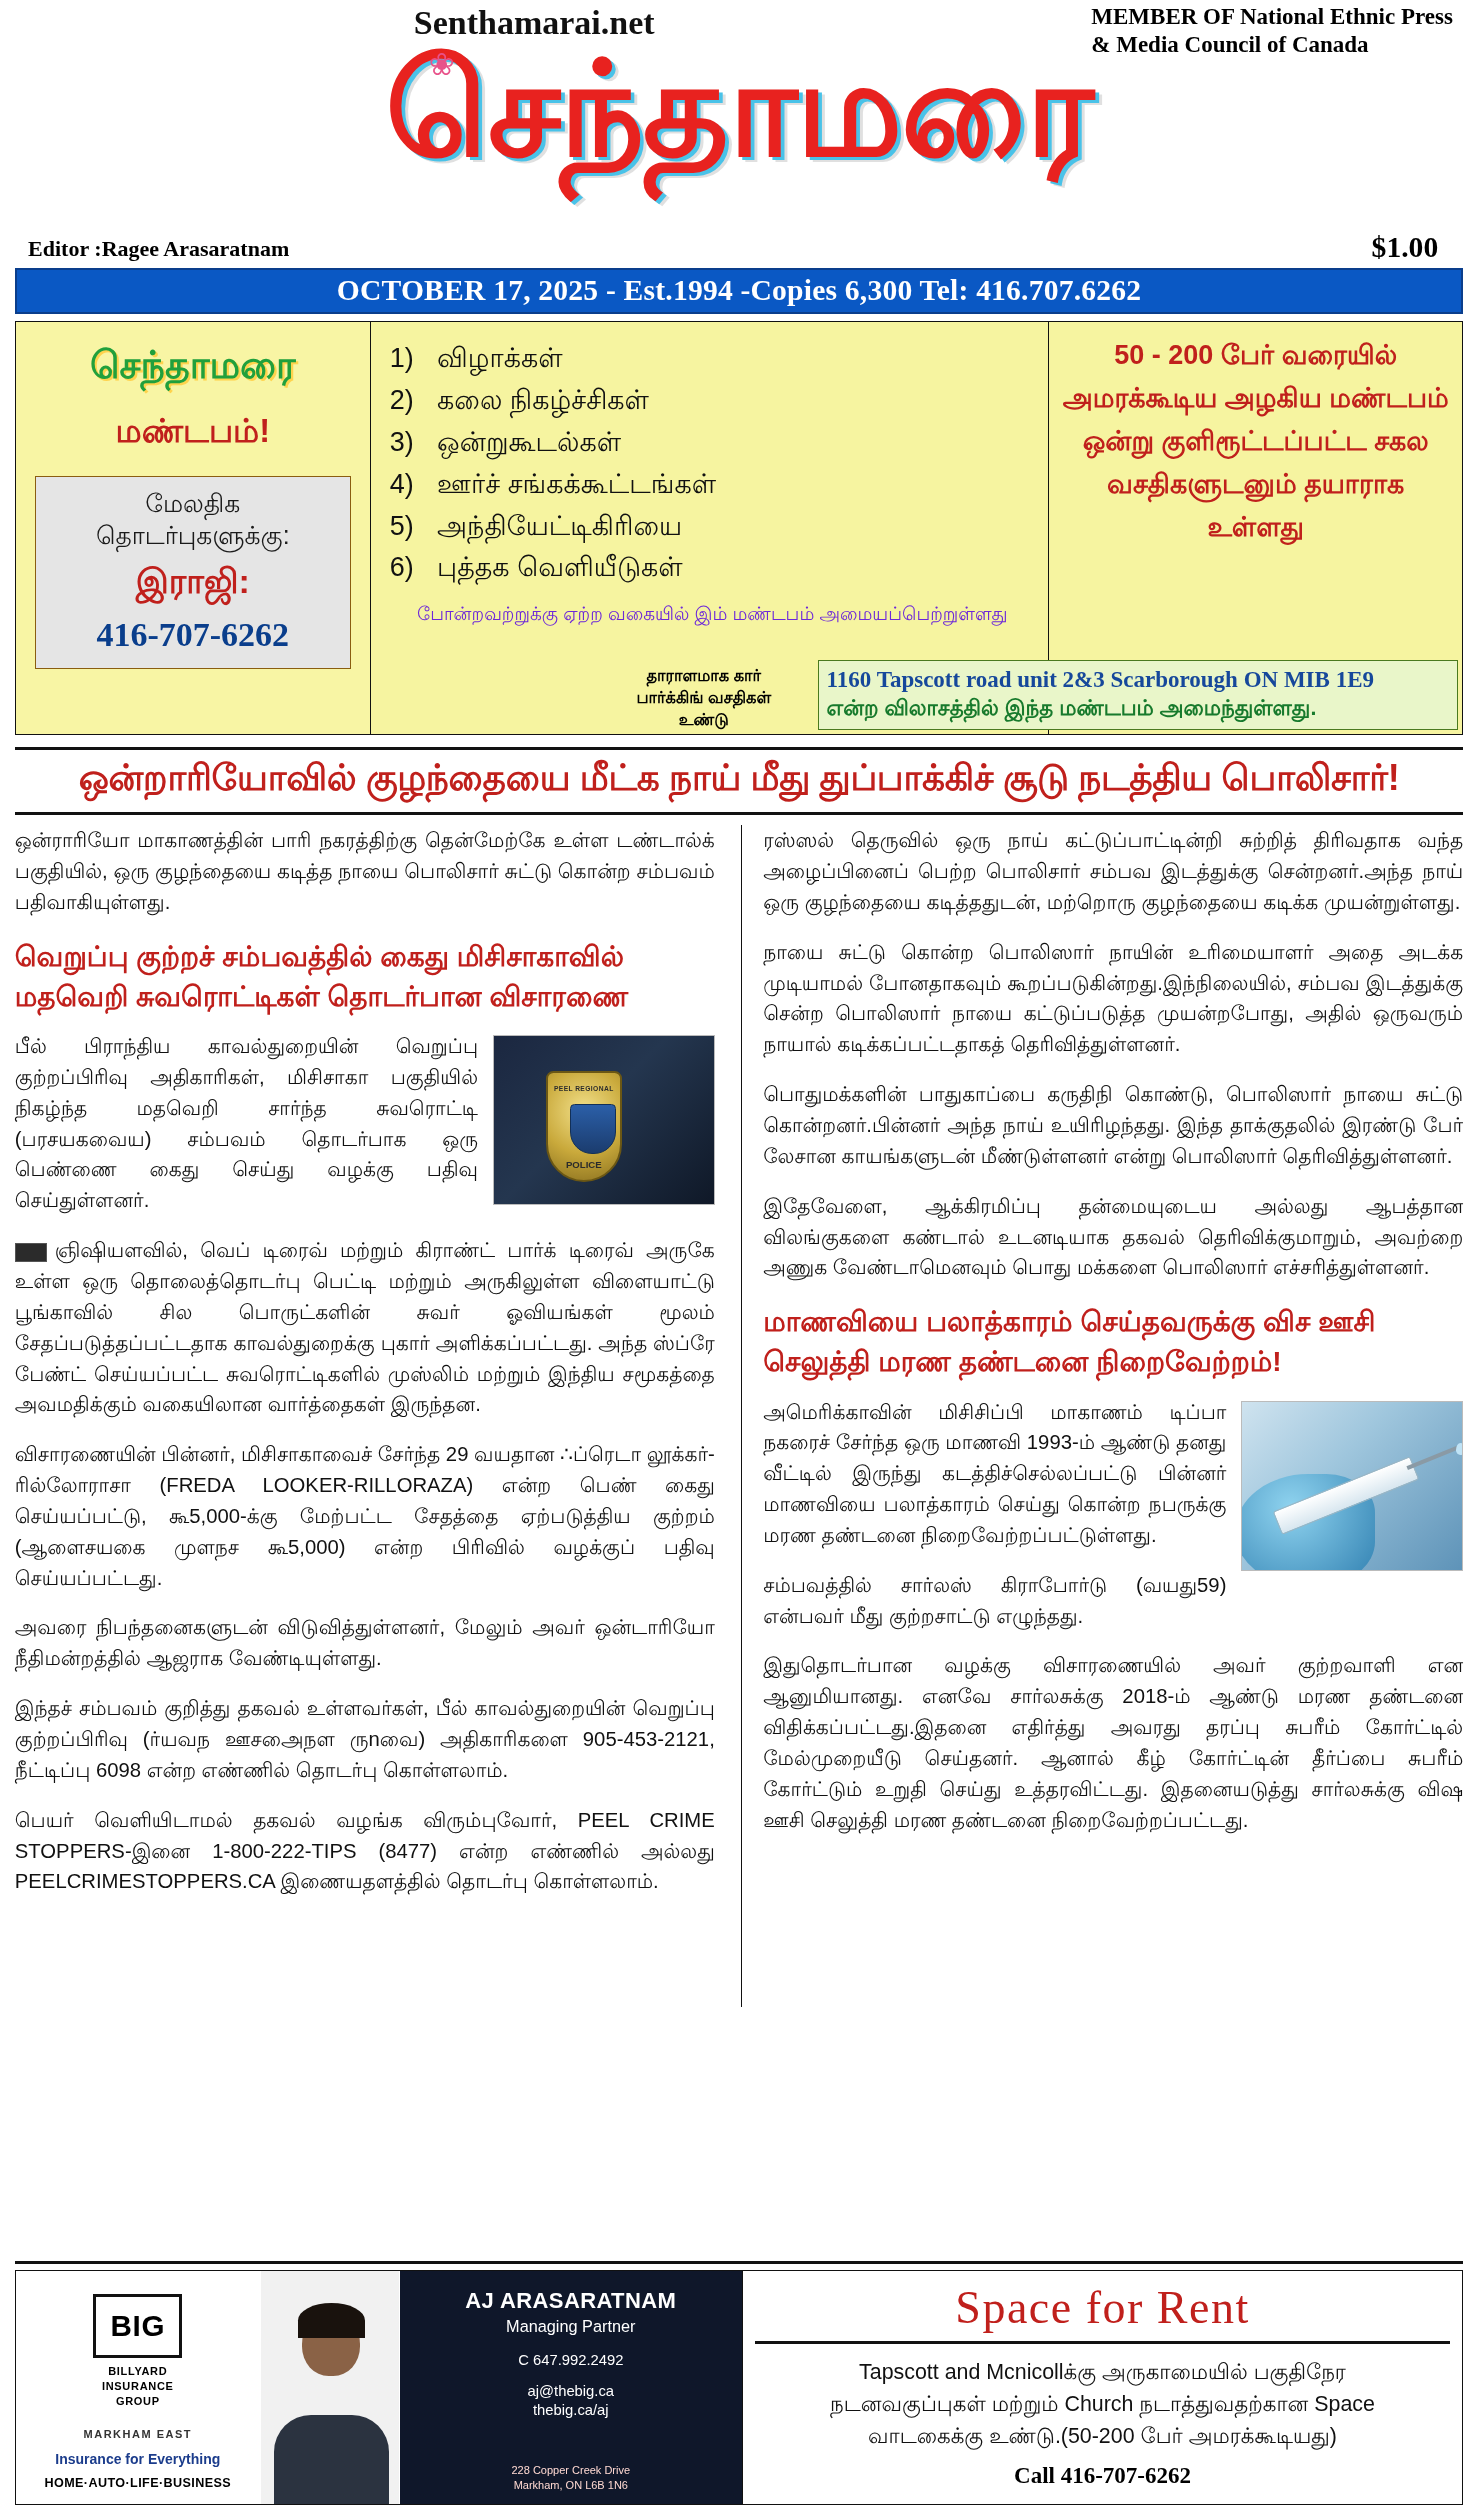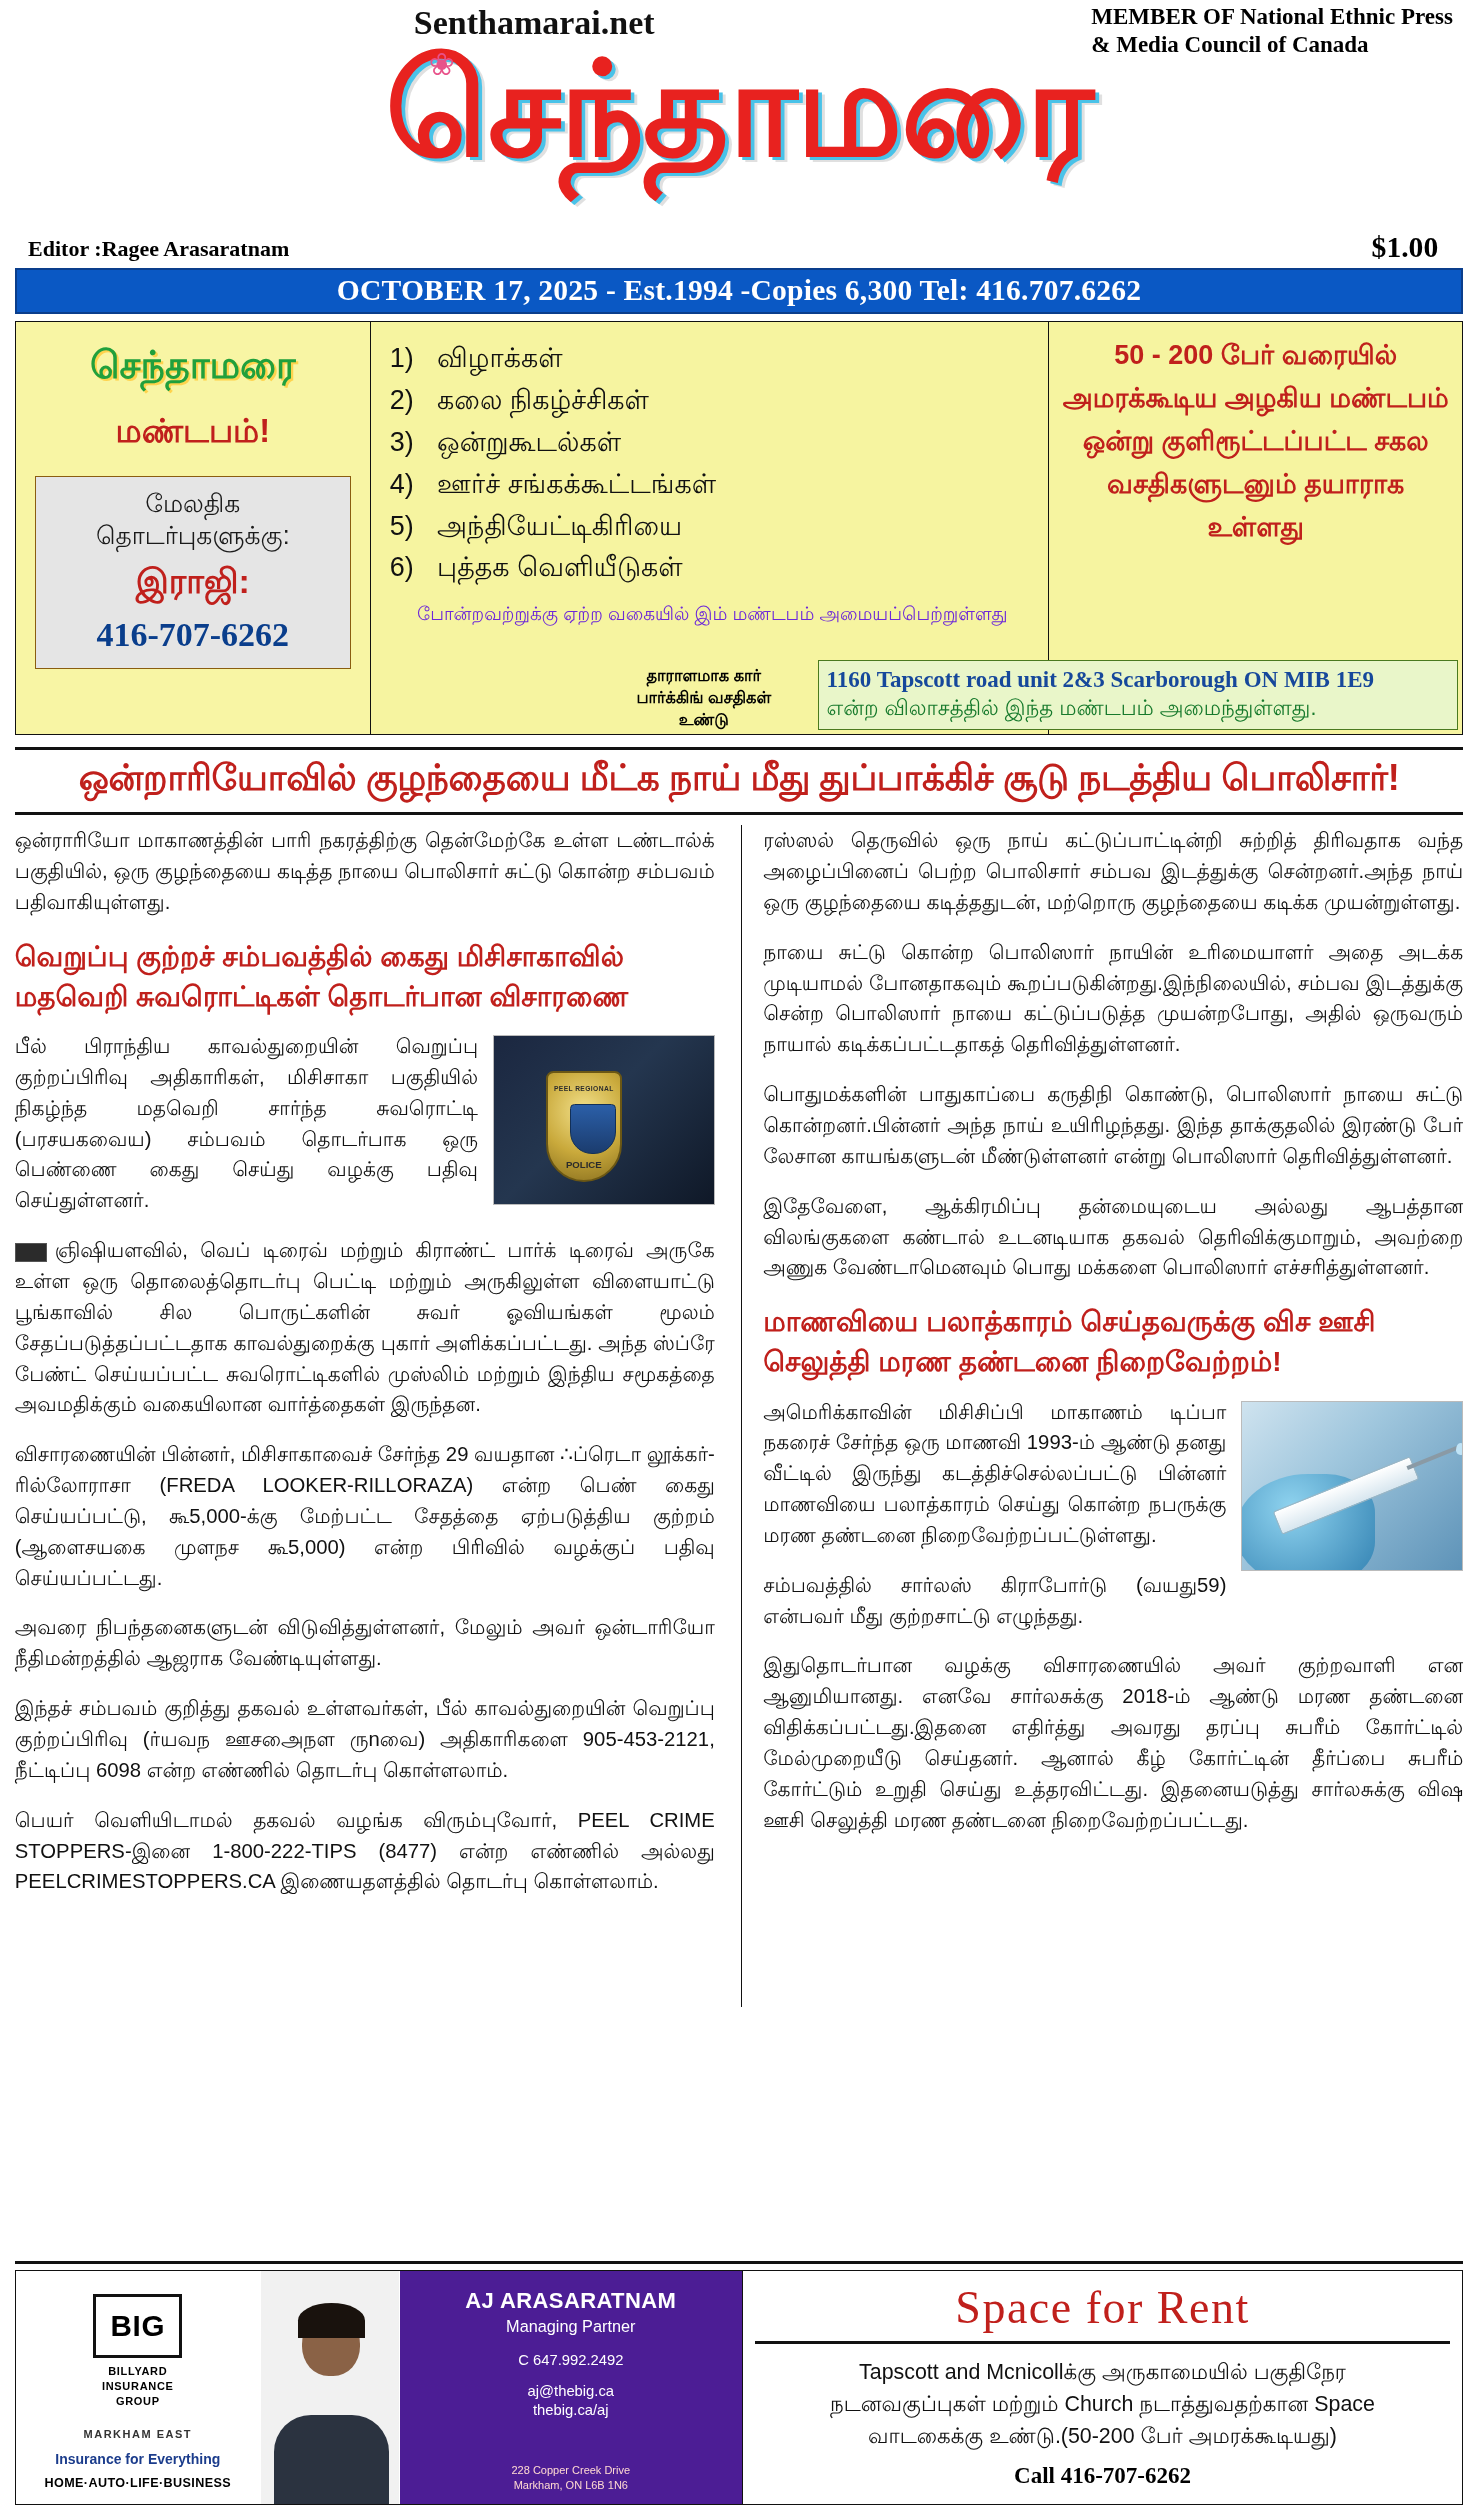--- a/index.html
+++ b/index.html
@@ -205,21 +205,21 @@
     text-align: left;
   }
   .addr-box .a1 {
     font-size: 23px;
     font-weight: bold;
     color: #16489b;
     font-family: "Liberation Serif", serif;
   }
   .addr-box .a2 {
     font-size: 21.4px;
-    font-weight: normal;
+    font-weight: bold;
     color: #177a2c;
     margin-top: 3px;
   }
 
   
   .main-headline {
     margin-top: 11.8px;
     border-top: 3px solid #111;
     border-bottom: 3px solid #111;
     padding: 7.4px 0 8.9px 0;
@@ -346,21 +346,21 @@
     height: 244px;
     display: flex;
     gap: 0;
     border-top: 3px solid #111;
     padding-top: 5.9px;
   }
   .ad-insurance {
     width: 728px;
     display: flex;
     border: 1.5px solid #111;
-    background: #4c1d95;
+    background: #0f172a;
     position: relative;
   }
   .ins-left {
     width: 244px;
     background: #ffffff;
     padding: 13.3px 7.4px;
     text-align: center;
     position: relative;
   }
   .big-logo {

